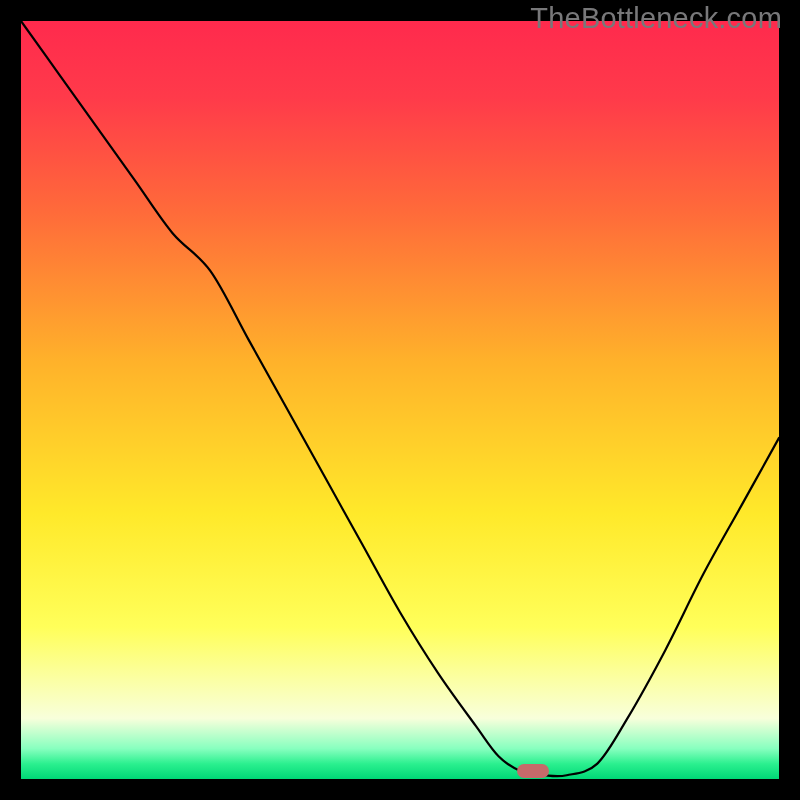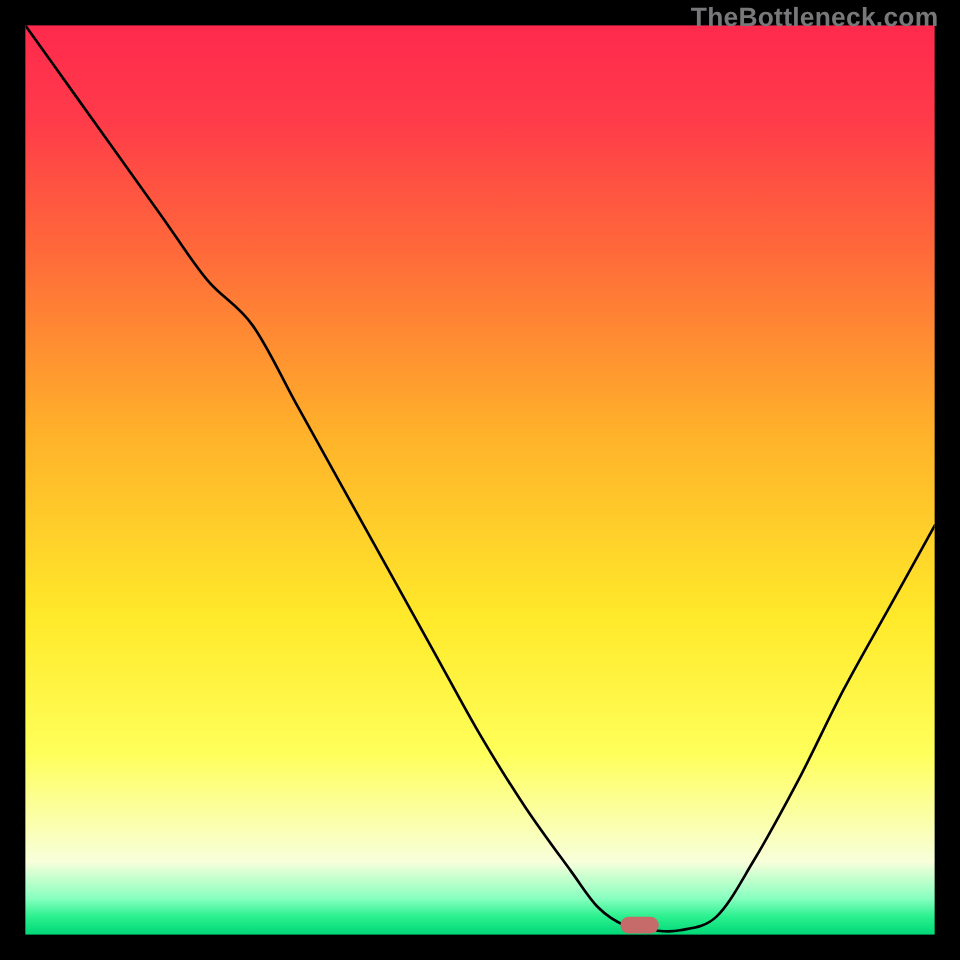--- a/index.html
+++ b/index.html
@@ -44,22 +44,22 @@
       #87ffbf 96%,
       #2bf08f 98%,
       #00d776 100%
     );
   }
   .watermark {
     position: absolute;
     top: 2px;
     right: 18px;
     font-family: Arial, Helvetica, sans-serif;
-    font-size: 22px;
-    font-weight: 700;
+    font-size: 29px;
+    font-weight: 400;
     color: #78787a;
     letter-spacing: 0.2px;
   }
   .curve-svg {
     position: absolute;
     left: 0;
     top: 0;
     width: 758px;
     height: 758px;
   }

